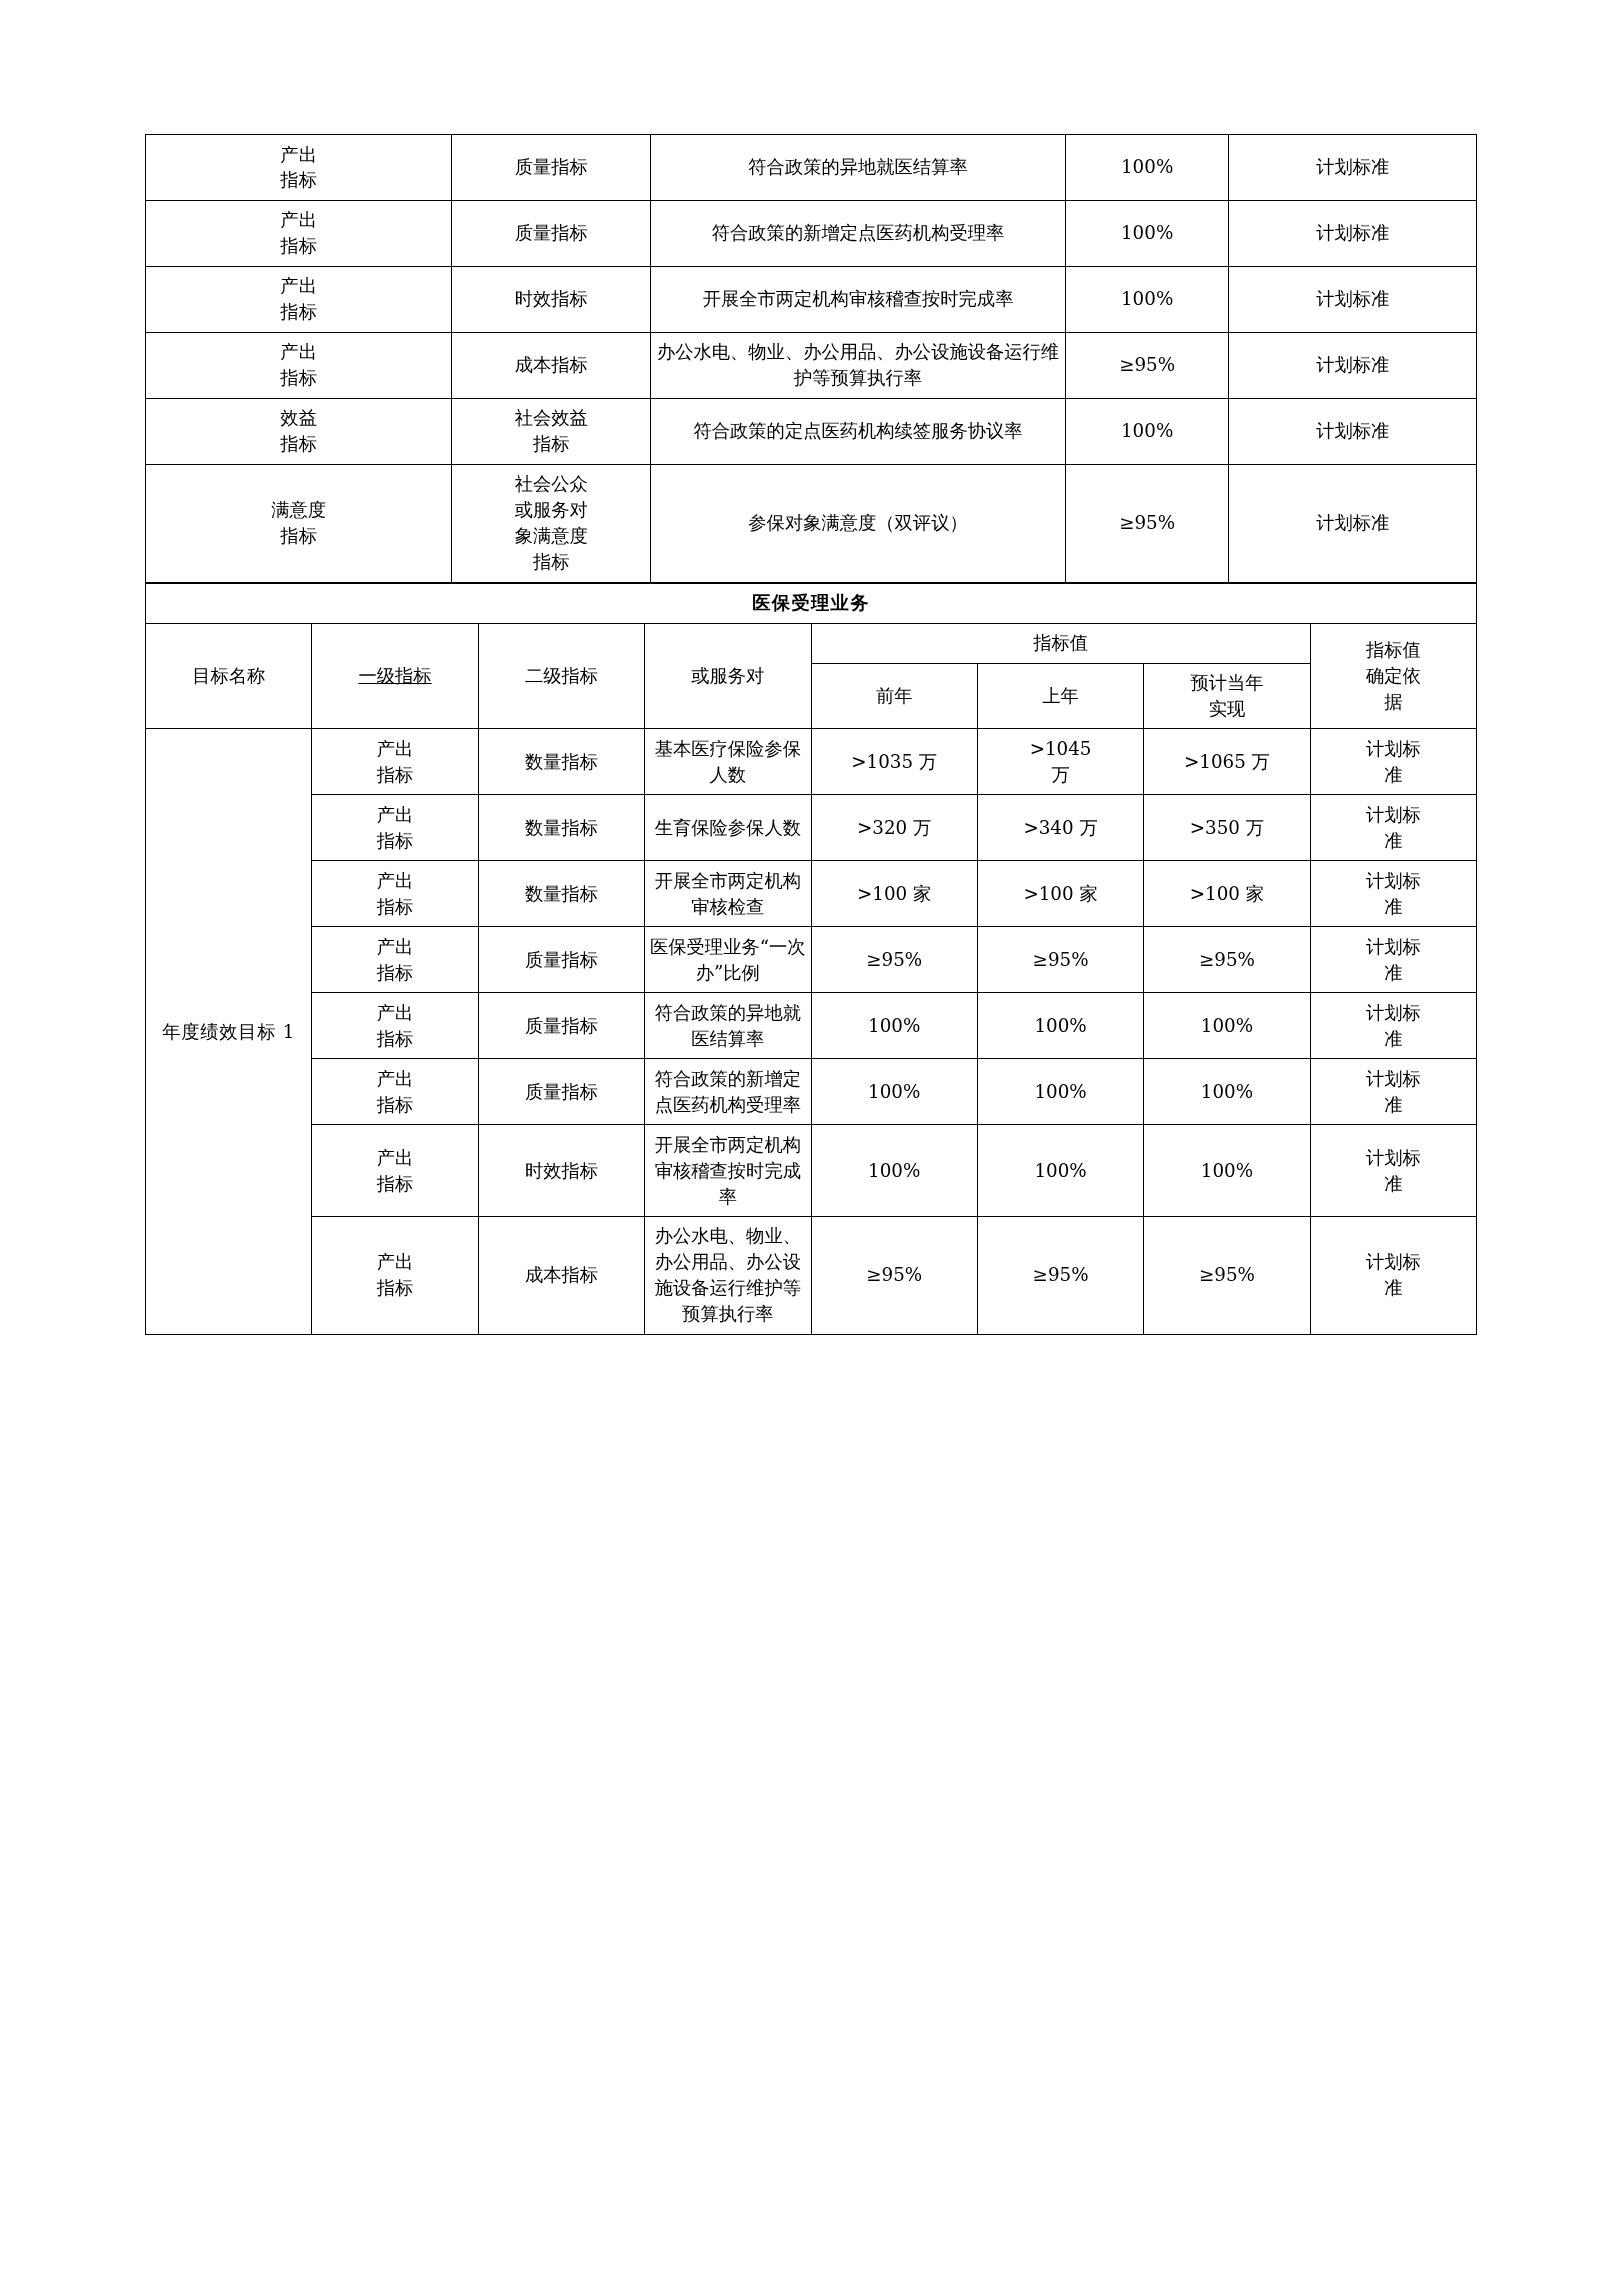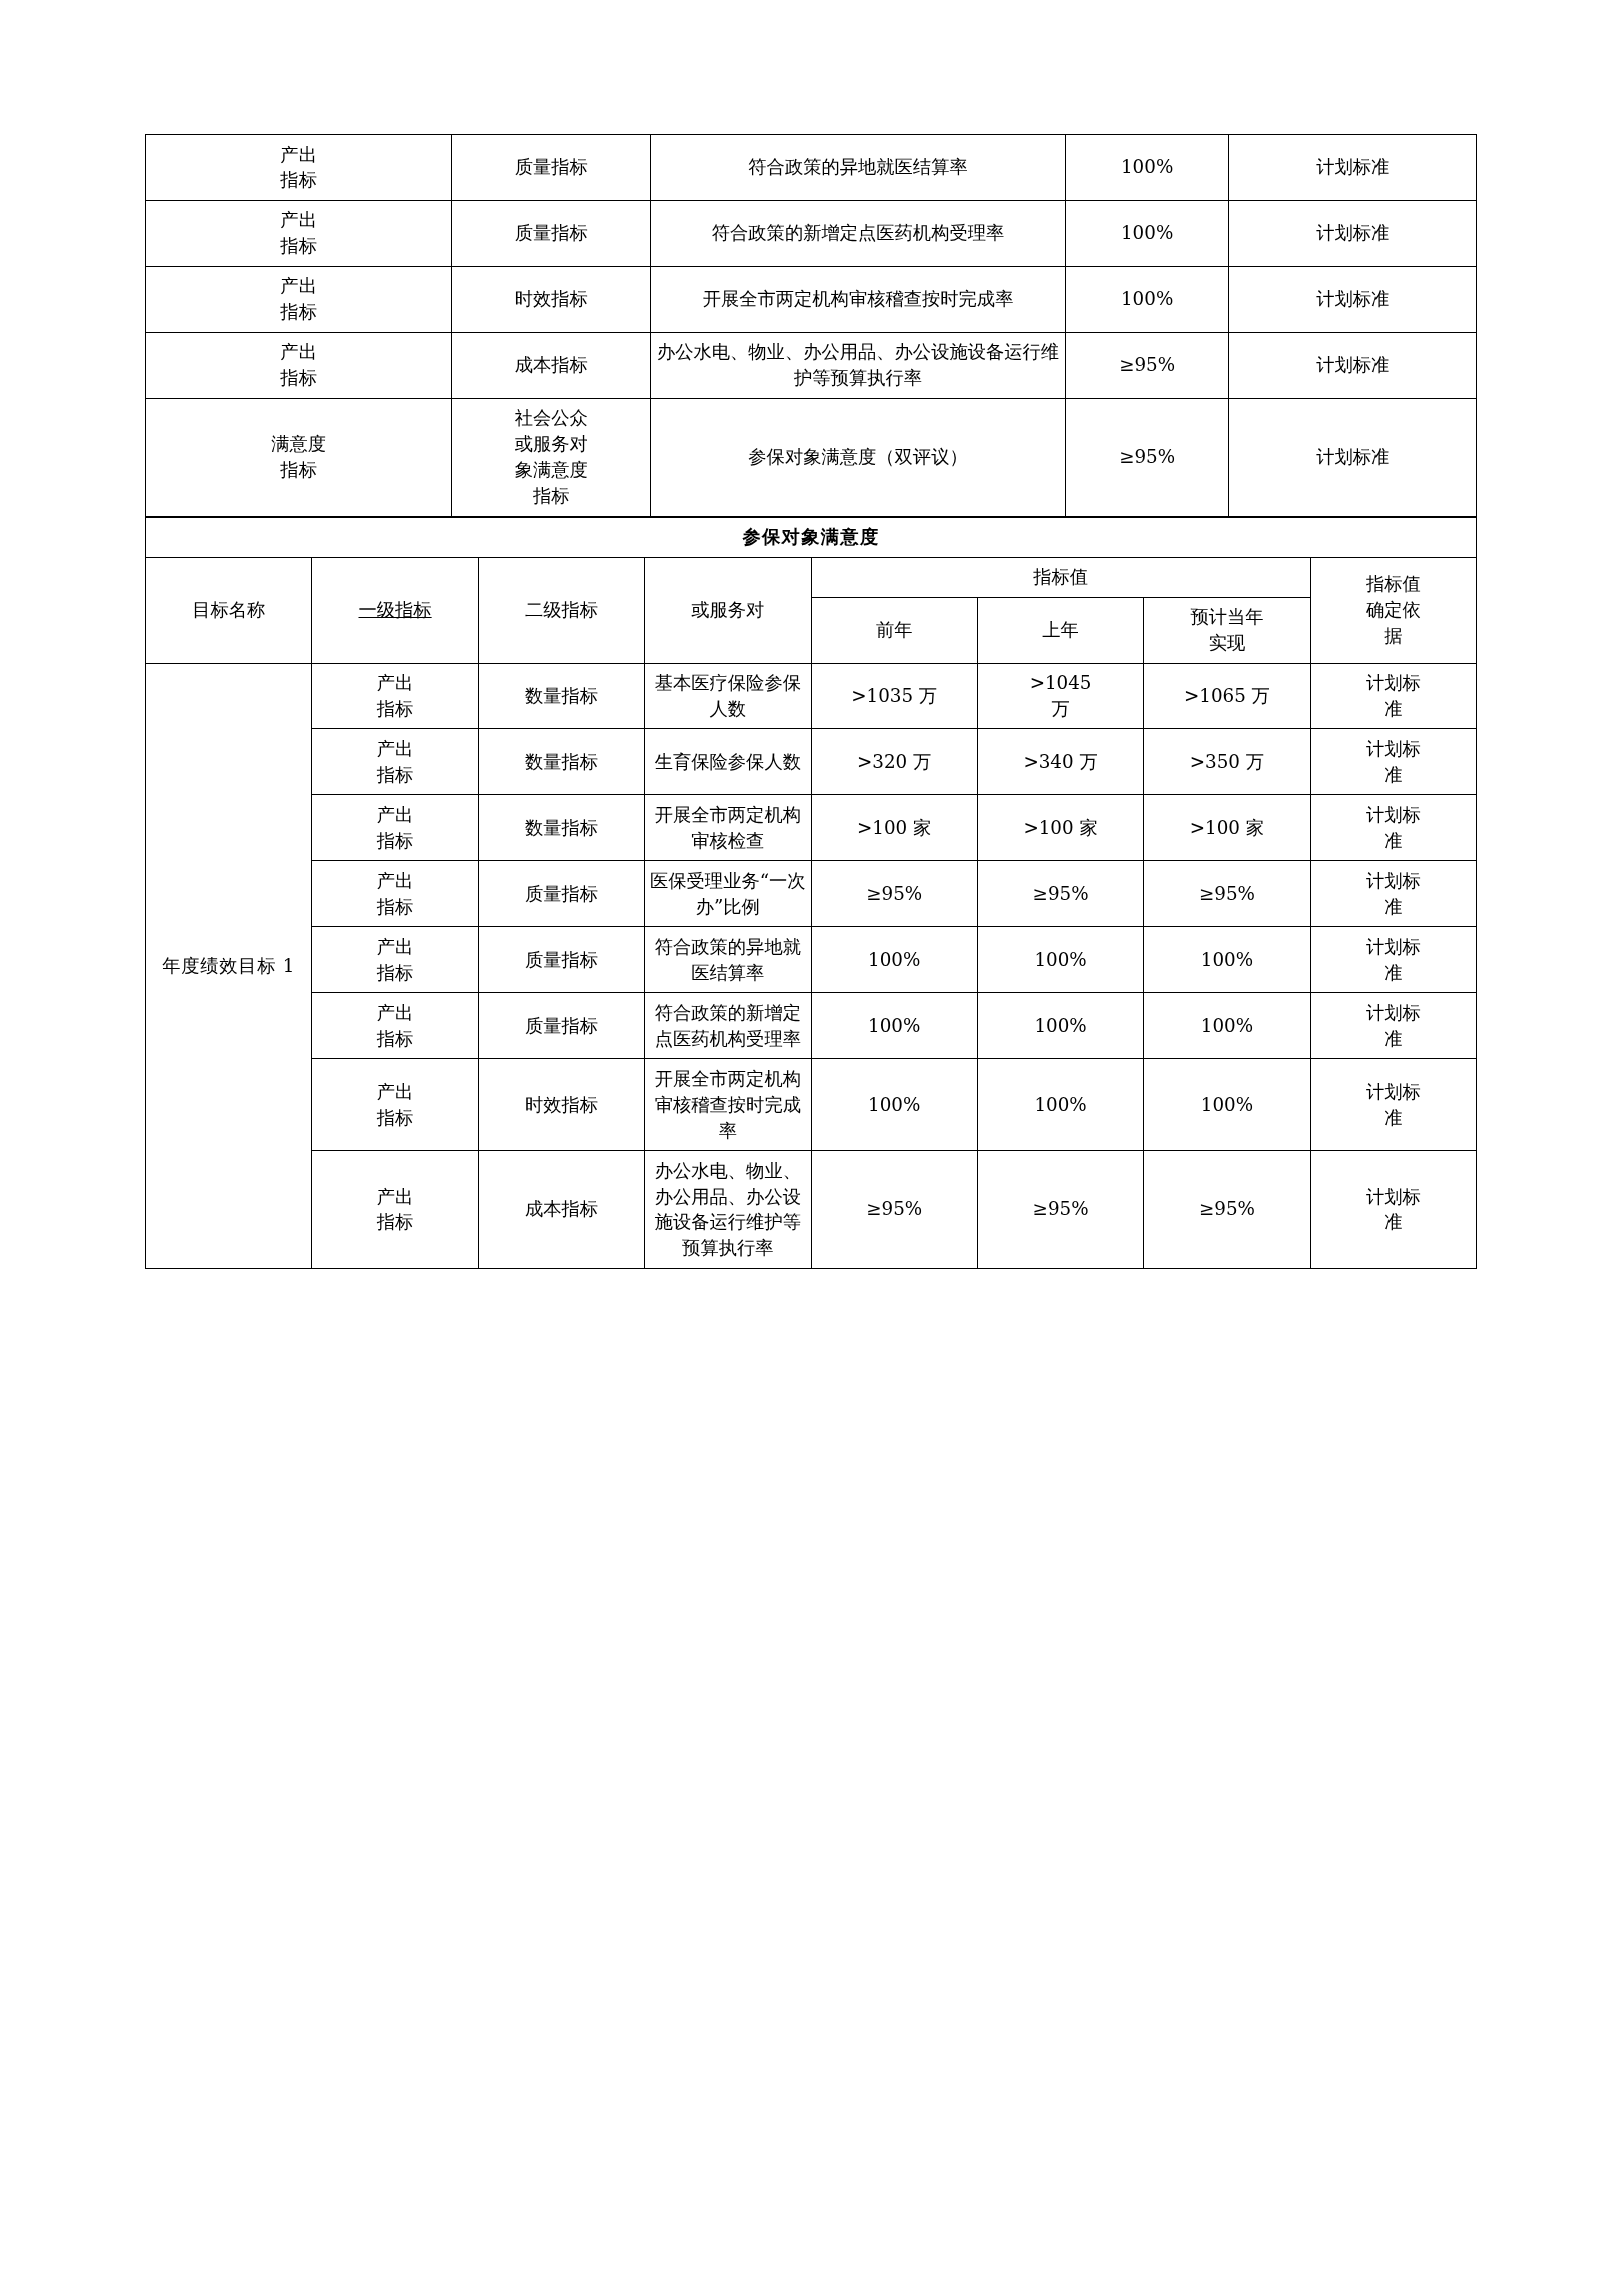--- a/index.html
+++ b/index.html
@@ -112,37 +112,46 @@
       </tr>
       <tr>
         <td style="white-space: pre-line;">产出
 指标</td>
         <td>成本指标</td>
         <td>办公水电、物业、办公用品、办公设施设备运行维护等预算执行率</td>
         <td>≥95%</td>
         <td>计划标准</td>
       </tr>
       <tr>
+        <td style="white-space: pre-line;">效益
+指标</td>
+        <td style="white-space: pre-line;">社会效益
+指标</td>
+        <td>符合政策的定点医药机构续签服务协议率</td>
+        <td>100%</td>
+        <td>计划标准</td>
+      </tr>
+      <tr>
         <td class="tall" style="white-space: pre-line;">满意度
 指标</td>
         <td style="white-space: pre-line;">社会公众
 或服务对
 象满意度
 指标</td>
         <td>参保对象满意度（双评议）</td>
         <td>≥95%</td>
         <td>计划标准</td>
       </tr>
     </tbody>
       </table>
 
     <table class="grid tbl2">
       <tbody>
           <tr class="section-title">
-        <td colspan="8">参保对象满意度</td>
+        <td colspan="8">医保受理业务</td>
       </tr>
       <tr>
         <td class="d0" rowspan="2">目标名称</td>
         <td class="d1" rowspan="2">一级指标</td>
         <td class="d2" rowspan="2">二级指标</td>
         <td class="d3" rowspan="2">或服务对</td>
         <td colspan="3">指标值</td>
         <td class="d7" rowspan="2" style="white-space: pre-line;">指标值
 确定依
 据</td>

